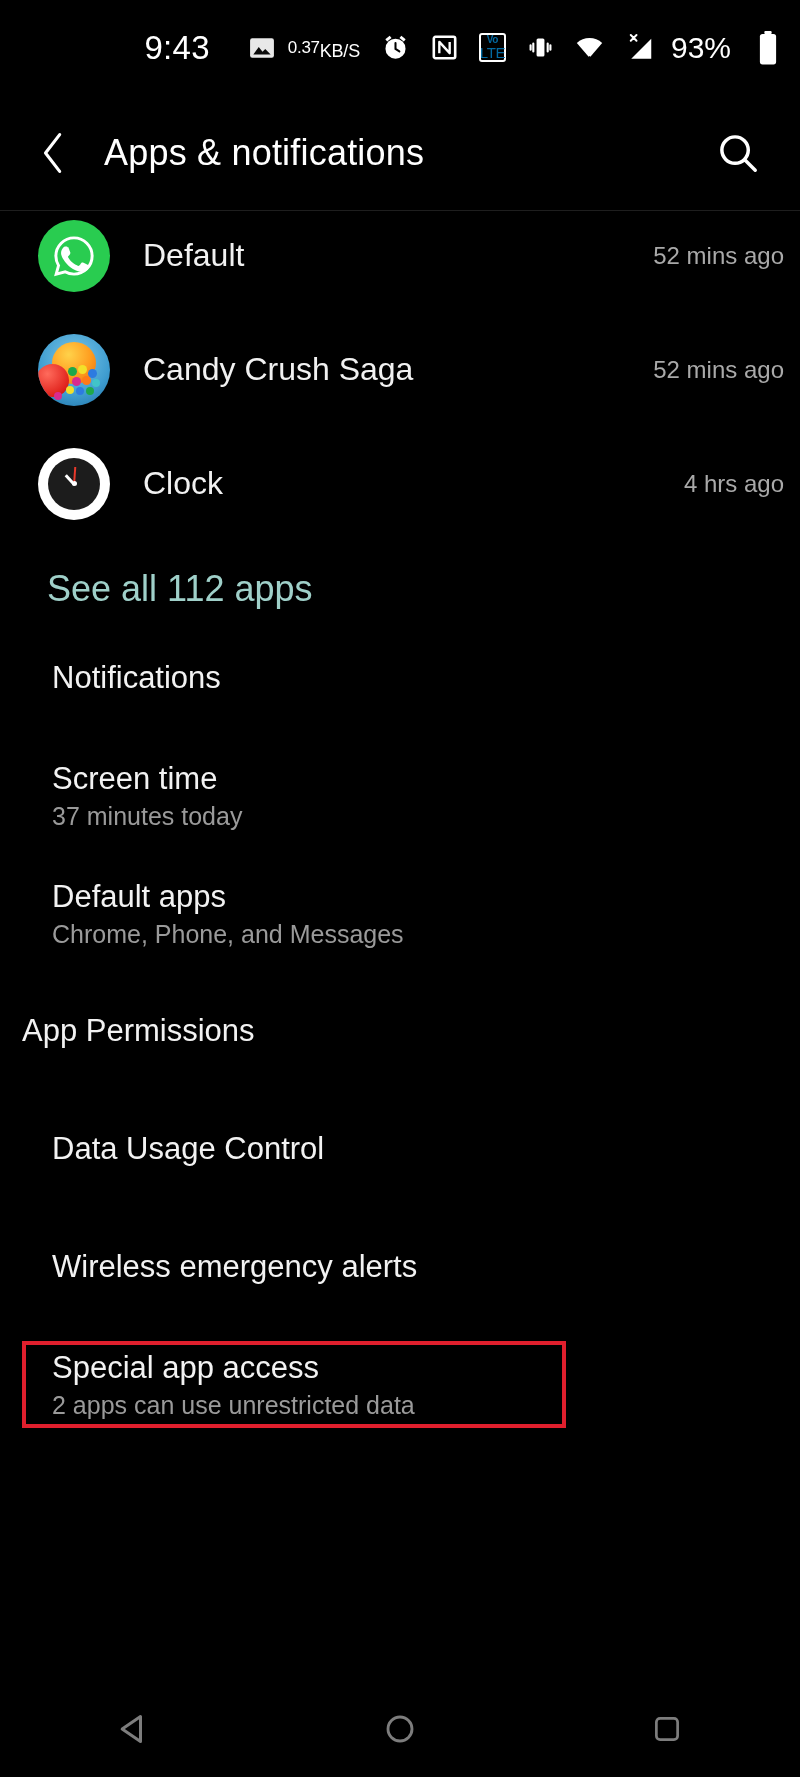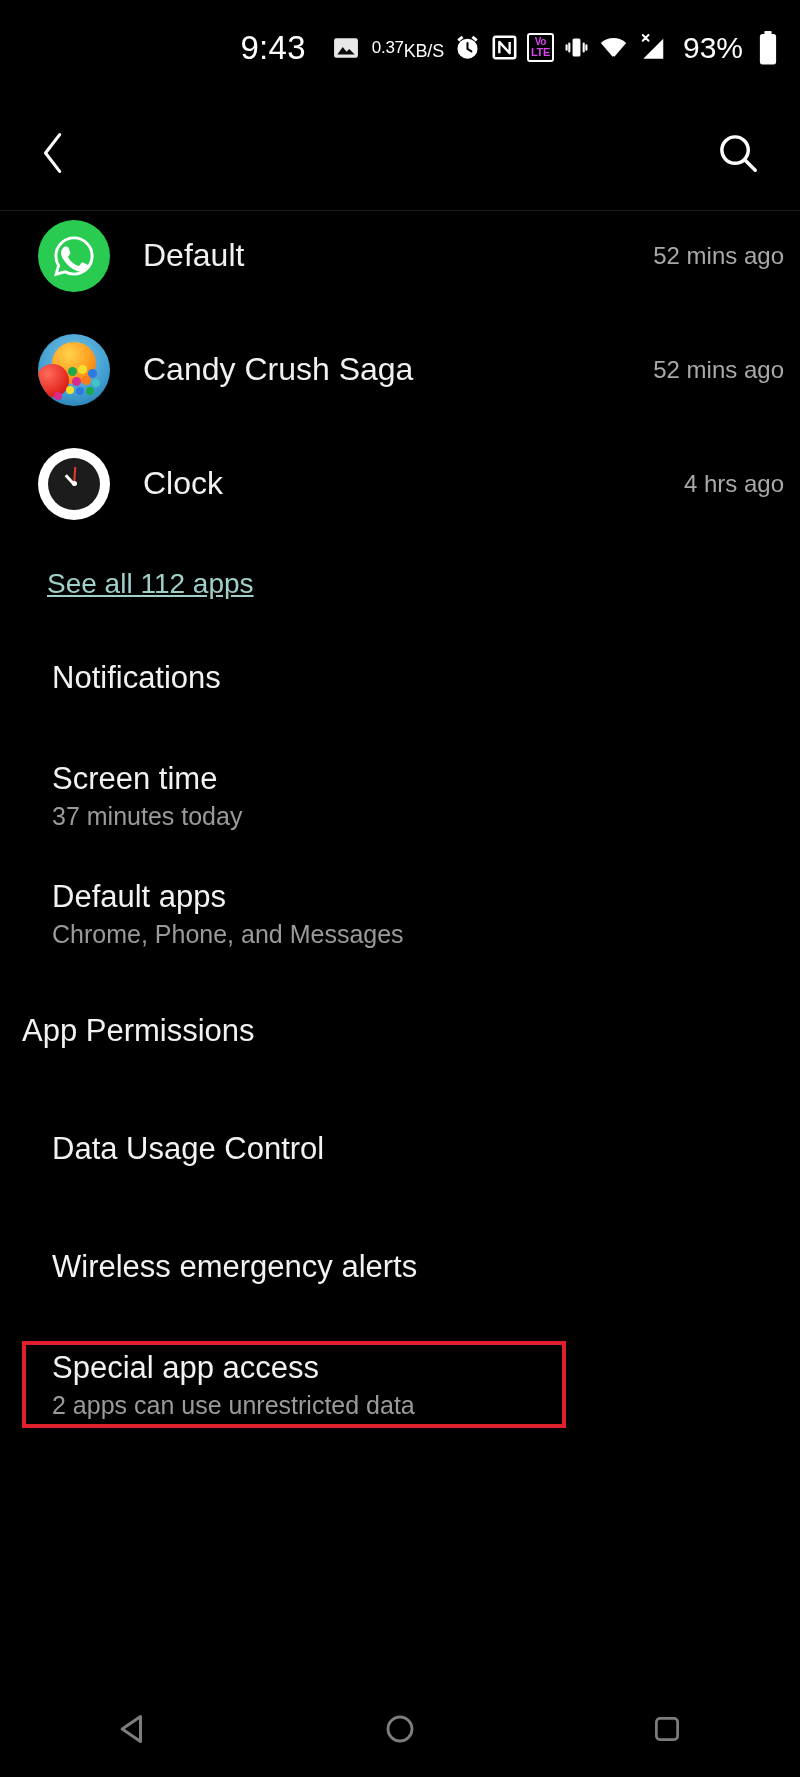--- a/index.html
+++ b/index.html
@@ -36,22 +36,22 @@
     font-size: 33px;
     letter-spacing: 0.3px;
     color: #ffffff;
     margin-right: 18px;
     font-weight: 400;
   }
   .sb-icon {
     display: inline-flex;
     align-items: center;
     justify-content: center;
-    margin-left: 9px;
-    color: #d946ef;
+    margin-left: 21px;
+    color: #0369a1;
   }
   .sb-netspeed {
     display: flex;
     flex-direction: row;
     align-items: center;
     justify-content: center;
     line-height: 1;
     margin-left: 13px;
     color: #ffffff;
   }
@@ -66,21 +66,21 @@
   .volte-box {
     border: 2.5px solid #ffffff;
     border-radius: 3px;
     width: 27px; height: 29px;
     display: flex; flex-direction: column;
     align-items: center; justify-content: center;
     line-height: 1;
     box-sizing: border-box;
   }
   .volte-box .v1 { font-size: 10px; font-weight: bold; letter-spacing: -0.4px; }
-  .volte-box .v2 { font-size: 11px; font-weight: bold; letter-spacing: -0.4px; }
+  .volte-box .v2 { font-size: 15px; font-weight: normal; letter-spacing: -0.4px; }
 
   
   .appbar {
     position: absolute;
     left: 0; top: 95px;
     width: 800px; height: 115px;
     display: flex;
     align-items: center;
     box-sizing: border-box;
   }
@@ -166,24 +166,23 @@
     width: 52px; height: 52px;
     border-radius: 50%;
     background: #1c1c1c;
     position: relative;
   }
 
   
   .see-all {
     position: absolute;
     left: 47px;
-    font-size: 28px;
+    font-size: 36px;
     color: #9fd0c9;
     cursor: pointer;
-    text-decoration: underline;
   }
 
   
   .set-row {
     position: absolute;
     left: 14px;
     width: 800px;
     box-sizing: border-box;
     padding-left: 38px;
     cursor: pointer;
@@ -297,20 +296,21 @@
       </svg>
     </span>
   </div>
 
   <div class="appbar">
     <div class="back-btn">
       <svg width="34" height="46" viewBox="0 0 24 32">
         <path d="M16 3L6 16l10 13" stroke="#ffffff" stroke-width="2.2" fill="none" stroke-linecap="round" stroke-linejoin="round"></path>
       </svg>
     </div>
+    <div class="appbar-title">Apps &amp; notifications</div>
     <div class="search-btn">
       <svg width="44" height="44" viewBox="0 0 24 24">
         <circle cx="10.4" cy="10.4" r="7.2" fill="none" stroke="#ffffff" stroke-width="1.9"></circle>
         <path d="M15.8 15.8L21.4 21.4" stroke="#ffffff" stroke-width="1.9" stroke-linecap="round"></path>
       </svg>
     </div>
   </div>
   <div class="appbar-divider"></div>
 
   <div class="app-row" style="top:199px;">

